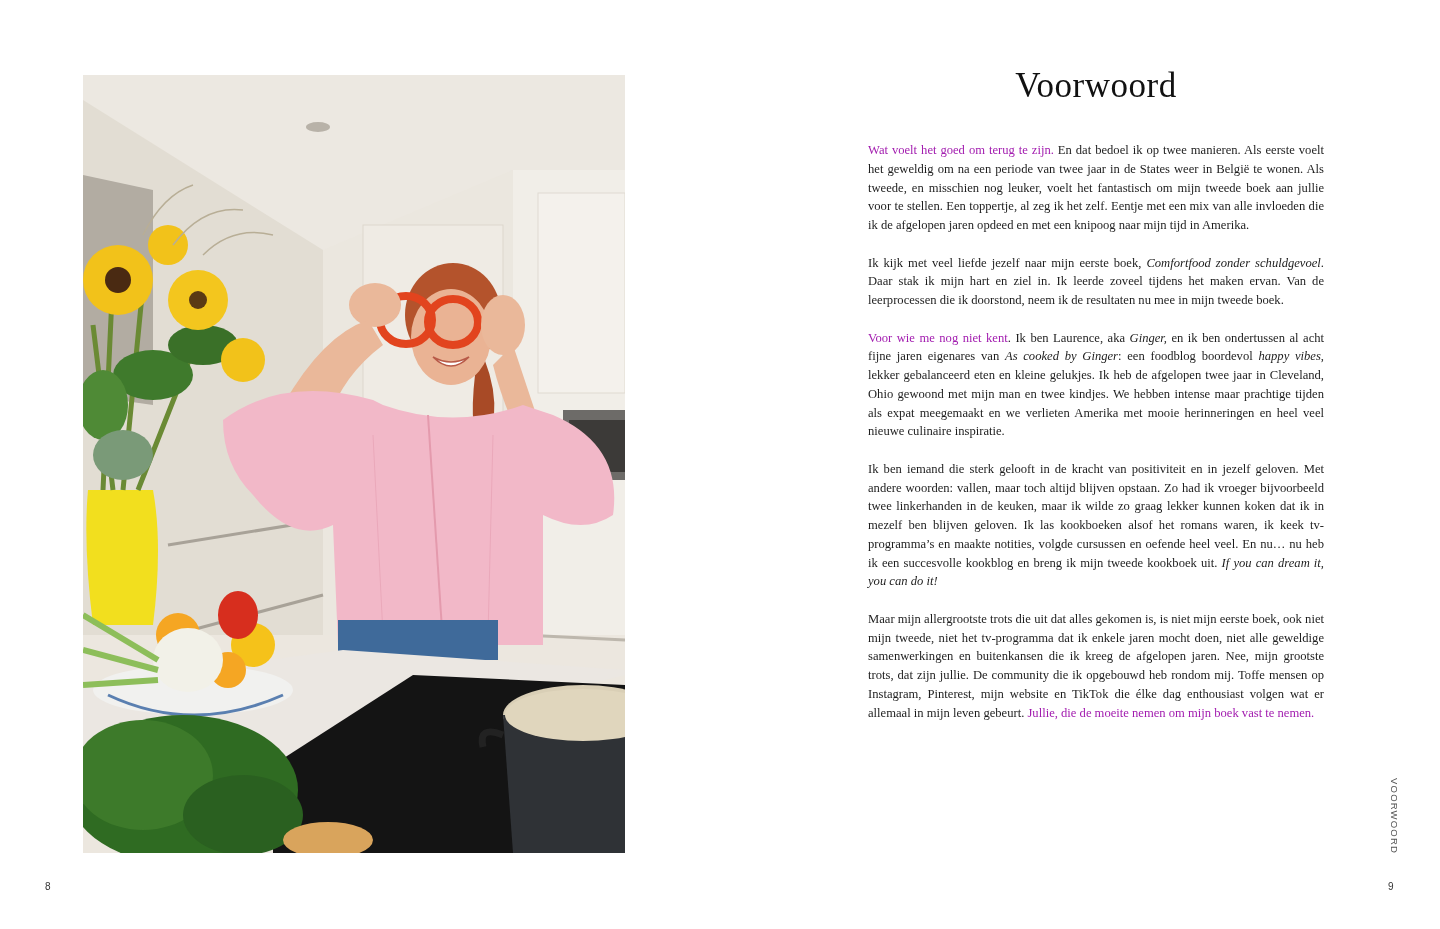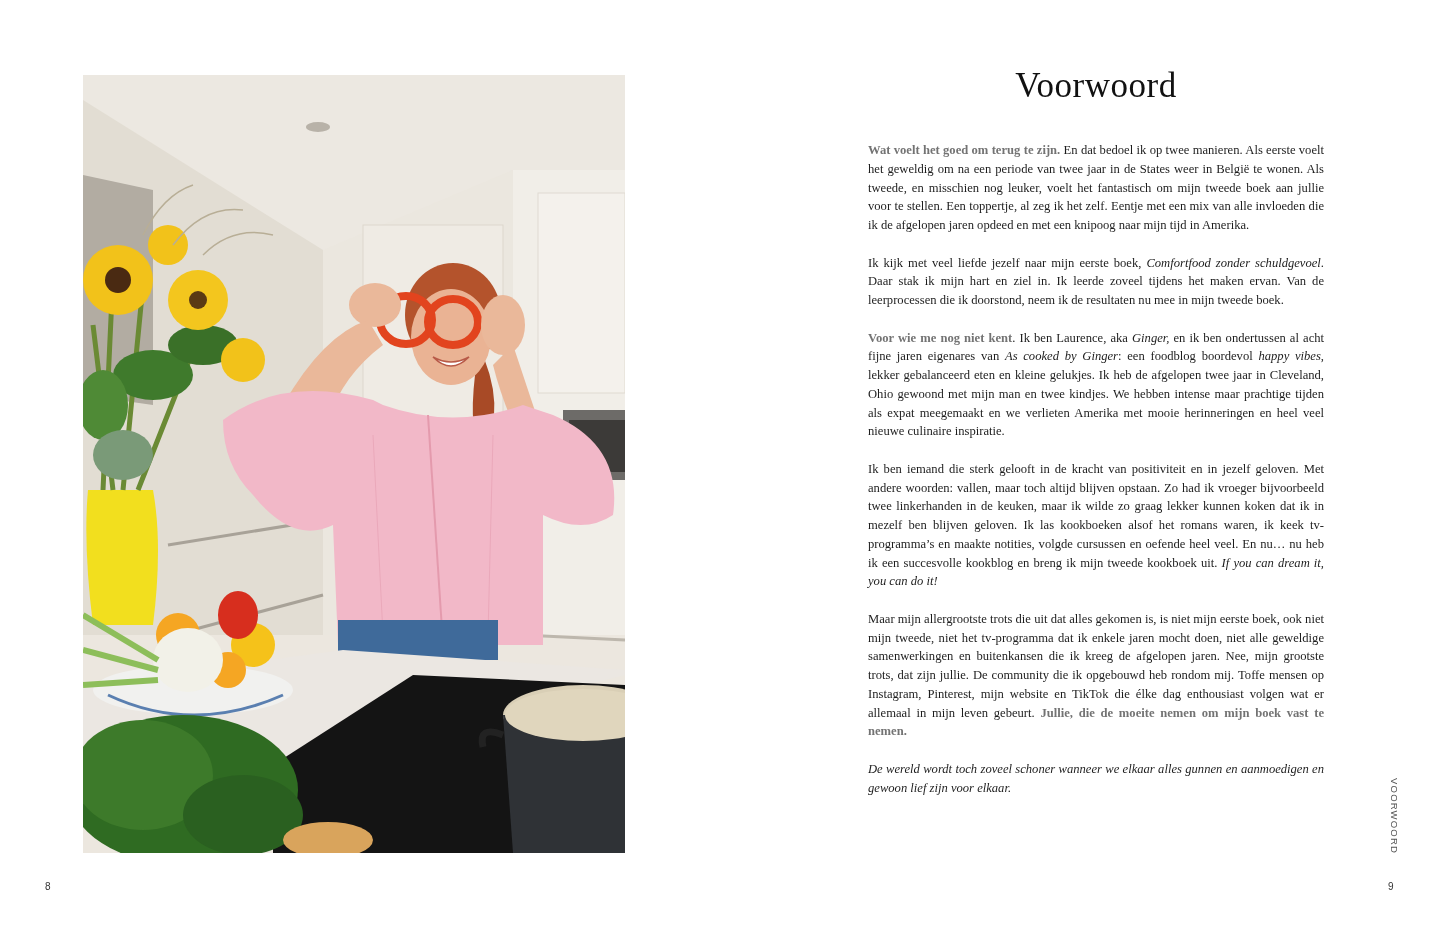--- a/index.html
+++ b/index.html
@@ -33,21 +33,21 @@
       position: absolute; left: 868px; width: 456px; top: 66px;
       text-align: center; font-size: 35px; font-weight: normal; letter-spacing: 0.5px; color: #111;
       font-family: "Liberation Serif", "DejaVu Serif", serif;
     }
     .body-text {
       position: absolute; left: 868px; top: 141px; width: 456px;
       font-size: 12.6px; line-height: 18.75px; text-align: justify; color: #1d1d1d;
       font-family: "Liberation Serif", "DejaVu Serif", serif;
     }
     .body-text p { margin-bottom: 18.75px; hyphens: manual; }
-    .body-text b { font-weight: bold; color: #737373; }
+    .body-text b { font-weight: normal; color: #a21caf; }
     .body-text i { }
   </style>
 </head>
 <body>
 
 <div class="spread">
 
   <div class="photo">
     <svg viewBox="0 0 542 778" preserveAspectRatio="none">
 
@@ -148,18 +148,17 @@
     <p><b>Wat voelt het goed om terug te zijn.</b><span> En dat bedoel ik op twee manieren. Als eerste voelt het geweldig om na een periode van twee jaar in de States weer in België te wonen. Als tweede, en misschien nog leuker, voelt het fantastisch om mijn tweede boek aan jul­lie voor te stellen. Een toppertje, al zeg ik het zelf. Eentje met een mix van alle invloeden die ik de afgelopen jaren opdeed en met een knipoog naar mijn tijd in Amerika.</span></p>
 
     <p><span>Ik kijk met veel liefde jezelf naar mijn eerste boek, </span><i>Comfortfood zonder schuldgevoel</i><span>. Daar stak ik mijn hart en ziel in. Ik leerde zoveel tijdens het maken ervan. Van de leerprocessen die ik doorstond, neem ik de resultaten nu mee in mijn tweede boek.</span></p>
 
     <p><b>Voor wie me nog niet kent</b><span>. Ik ben Laurence, aka </span><i>Ginger,</i><span> en ik ben ondertussen al acht fijne jaren eigenares van </span><i>As cooked by Ginger</i><span>: een foodblog boordevol </span><i>happy vibes</i><span>, lekker gebalanceerd eten en kleine gelukjes. Ik heb de afgelopen twee jaar in Cleveland, Ohio gewoond met mijn man en twee kindjes. We hebben intense maar prachtige tijden als expat meegemaakt en we verlieten Amerika met mooie herinneringen en heel veel nieuwe culinaire inspiratie.</span></p>
 
     <p><span>Ik ben iemand die sterk gelooft in de kracht van positiviteit en in jezelf geloven. Met andere woorden: vallen, maar toch altijd blijven opstaan. Zo had ik vroeger bijvoor­beeld twee linkerhanden in de keuken, maar ik wilde zo graag lekker kunnen koken dat ik in mezelf ben blijven geloven. Ik las kookboeken alsof het romans waren, ik keek tv-programma’s en maakte notities, volgde cursussen en oefende heel veel. En nu… nu heb ik een succesvolle kookblog en breng ik mijn tweede kookboek uit. </span><i>If you can dream it, you can do it!</i></p>
 
     <p><span>Maar mijn allergrootste trots die uit dat alles gekomen is, is niet mijn eerste boek, ook niet mijn tweede, niet het tv-programma dat ik enkele jaren mocht doen, niet alle geweldige samenwerkingen en buitenkansen die ik kreeg de afgelopen jaren. Nee, mijn grootste trots, dat zijn jullie. De community die ik opgebouwd heb rond­om mij. Toffe mensen op Instagram, Pinterest, mijn website en TikTok die élke dag enthousiast volgen wat er allemaal in mijn leven gebeurt. </span><b>Jullie, die de moeite nemen om mijn boek vast te nemen.</b></p>
 
-    <p><i>De wereld wordt toch zoveel schoner wanneer we elkaar alles gunnen en aanmoedigen en gewoon lief zijn voor elkaar.</i></p>
   </div>
 
   <div class="running-head">VOORWOORD</div>
   <div class="page-number right">9</div>
 </div>
 
 </body></html>

